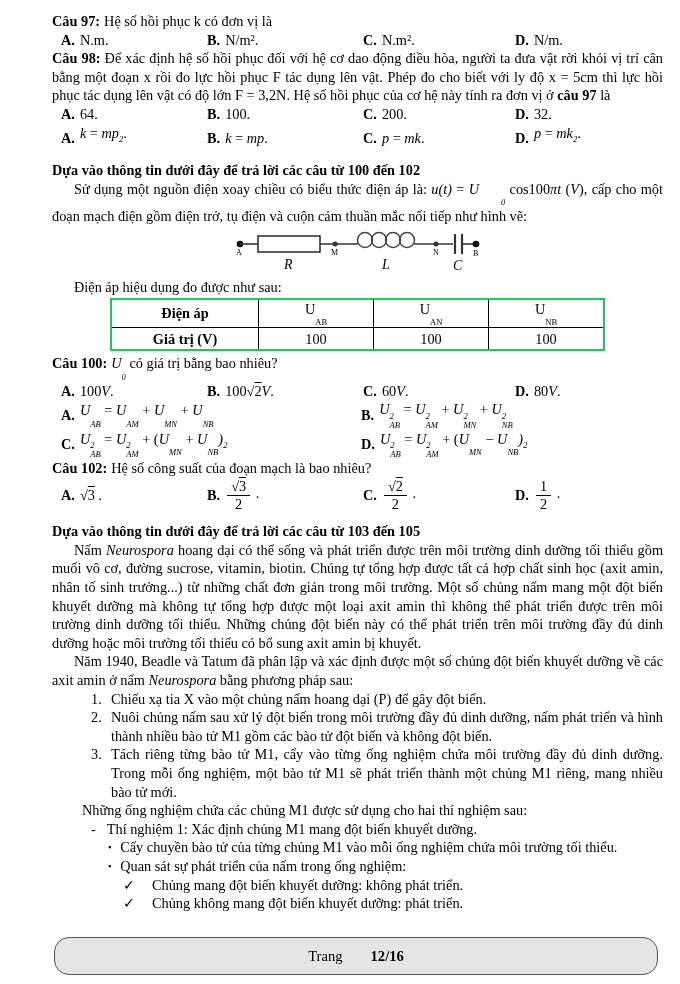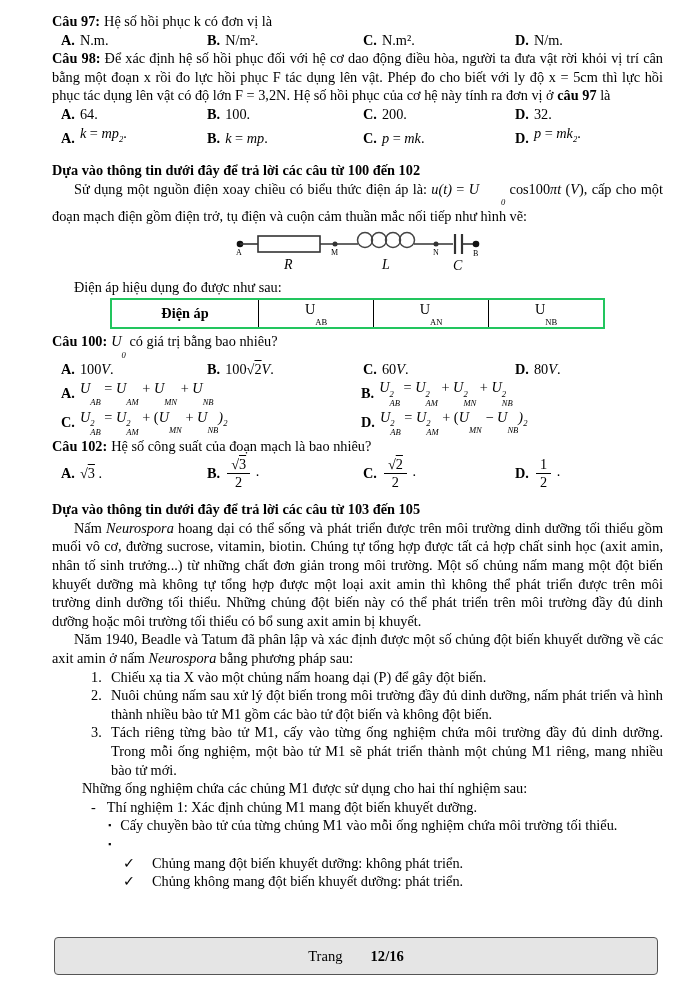--- a/index.html
+++ b/index.html
@@ -29,21 +29,21 @@
   .steps{margin-left:39px;}
   .step{display:flex;gap:5px;}
   .step .num{min-width:15px;}
   .step .stext{flex:1;text-align:justify;}
   .li-intro{margin-left:30px;}
   .li-dash{margin-left:39px;display:flex;gap:11px;}
   .li-sq{margin-left:56px;display:flex;gap:9px;}
   .li-sq .sqm{font-size:9px;line-height:18.6px;}
   .li-chk{margin-left:71px;display:flex;gap:17px;}
   .footer-bar{position:absolute;left:38px;right:38px;bottom:9px;height:36px;background:#e5e5e5;
-              border:1.4px solid #555;border-radius:4px;display:flex;align-items:center;justify-content:center;font-size:14.6px;gap:28px;}
+              border:1.4px solid #555;border-radius:15px;display:flex;align-items:center;justify-content:center;font-size:14.6px;gap:28px;}
   svg text{font-family:"Liberation Serif","DejaVu Serif",serif;}
   .nodelbl{font-size:8px;}
   .complbl{font-size:14px;font-style:italic;}
 </style>
 </head>
 <body>
 
 <div class="page">
 
   <div>
@@ -172,20 +172,26 @@
                 </span></span></span></td>
       <td><span class="math upright"><span class="mvar">U<span class="ss">
                   <span class="sp"></span>
                   <span class="sb">AN</span>
                 </span></span></span></td>
       <td><span class="math upright"><span class="mvar">U<span class="ss">
                   <span class="sp"></span>
                   <span class="sb">NB</span>
                 </span></span></span></td>
     </tr>
+    <tr>
+      <td class="c0">Giá trị (V)</td>
+      <td>100</td>
+      <td>100</td>
+      <td>100</td>
+    </tr>
   </tbody>
     </table>
 
   <div>
     <div>
       <span class="qlabel">Câu 100:</span><span class="math"><span class="mvar">U<span class="ss">
               <span class="sp"></span>
               <span class="sb">0</span>
             </span></span></span><span> có giá trị bằng bao nhiêu?</span>
     </div>
@@ -344,20 +350,21 @@
   <div class="li-dash">
     <span>-</span>
       <span>Thí nghiệm 1: Xác định chủng M1 mang đột biến khuyết dưỡng.</span>
   </div>
   <div class="li-sq">
     <span class="sqm">▪</span>
       <span>Cấy chuyền bào tử của từng chủng M1 vào mỗi ống nghiệm chứa môi trường tối thiểu.</span>
   </div>
   <div class="li-sq">
     <span class="sqm">▪</span>
+      <span>Quan sát sự phát triển của nấm trong ống nghiệm:</span>
   </div>
   <div class="li-chk">
     <span>✓</span>
       <span>Chủng mang đột biến khuyết dưỡng: không phát triển.</span>
   </div>
   <div class="li-chk">
     <span>✓</span>
       <span>Chủng không mang đột biến khuyết dưỡng: phát triển.</span>
   </div>
 

